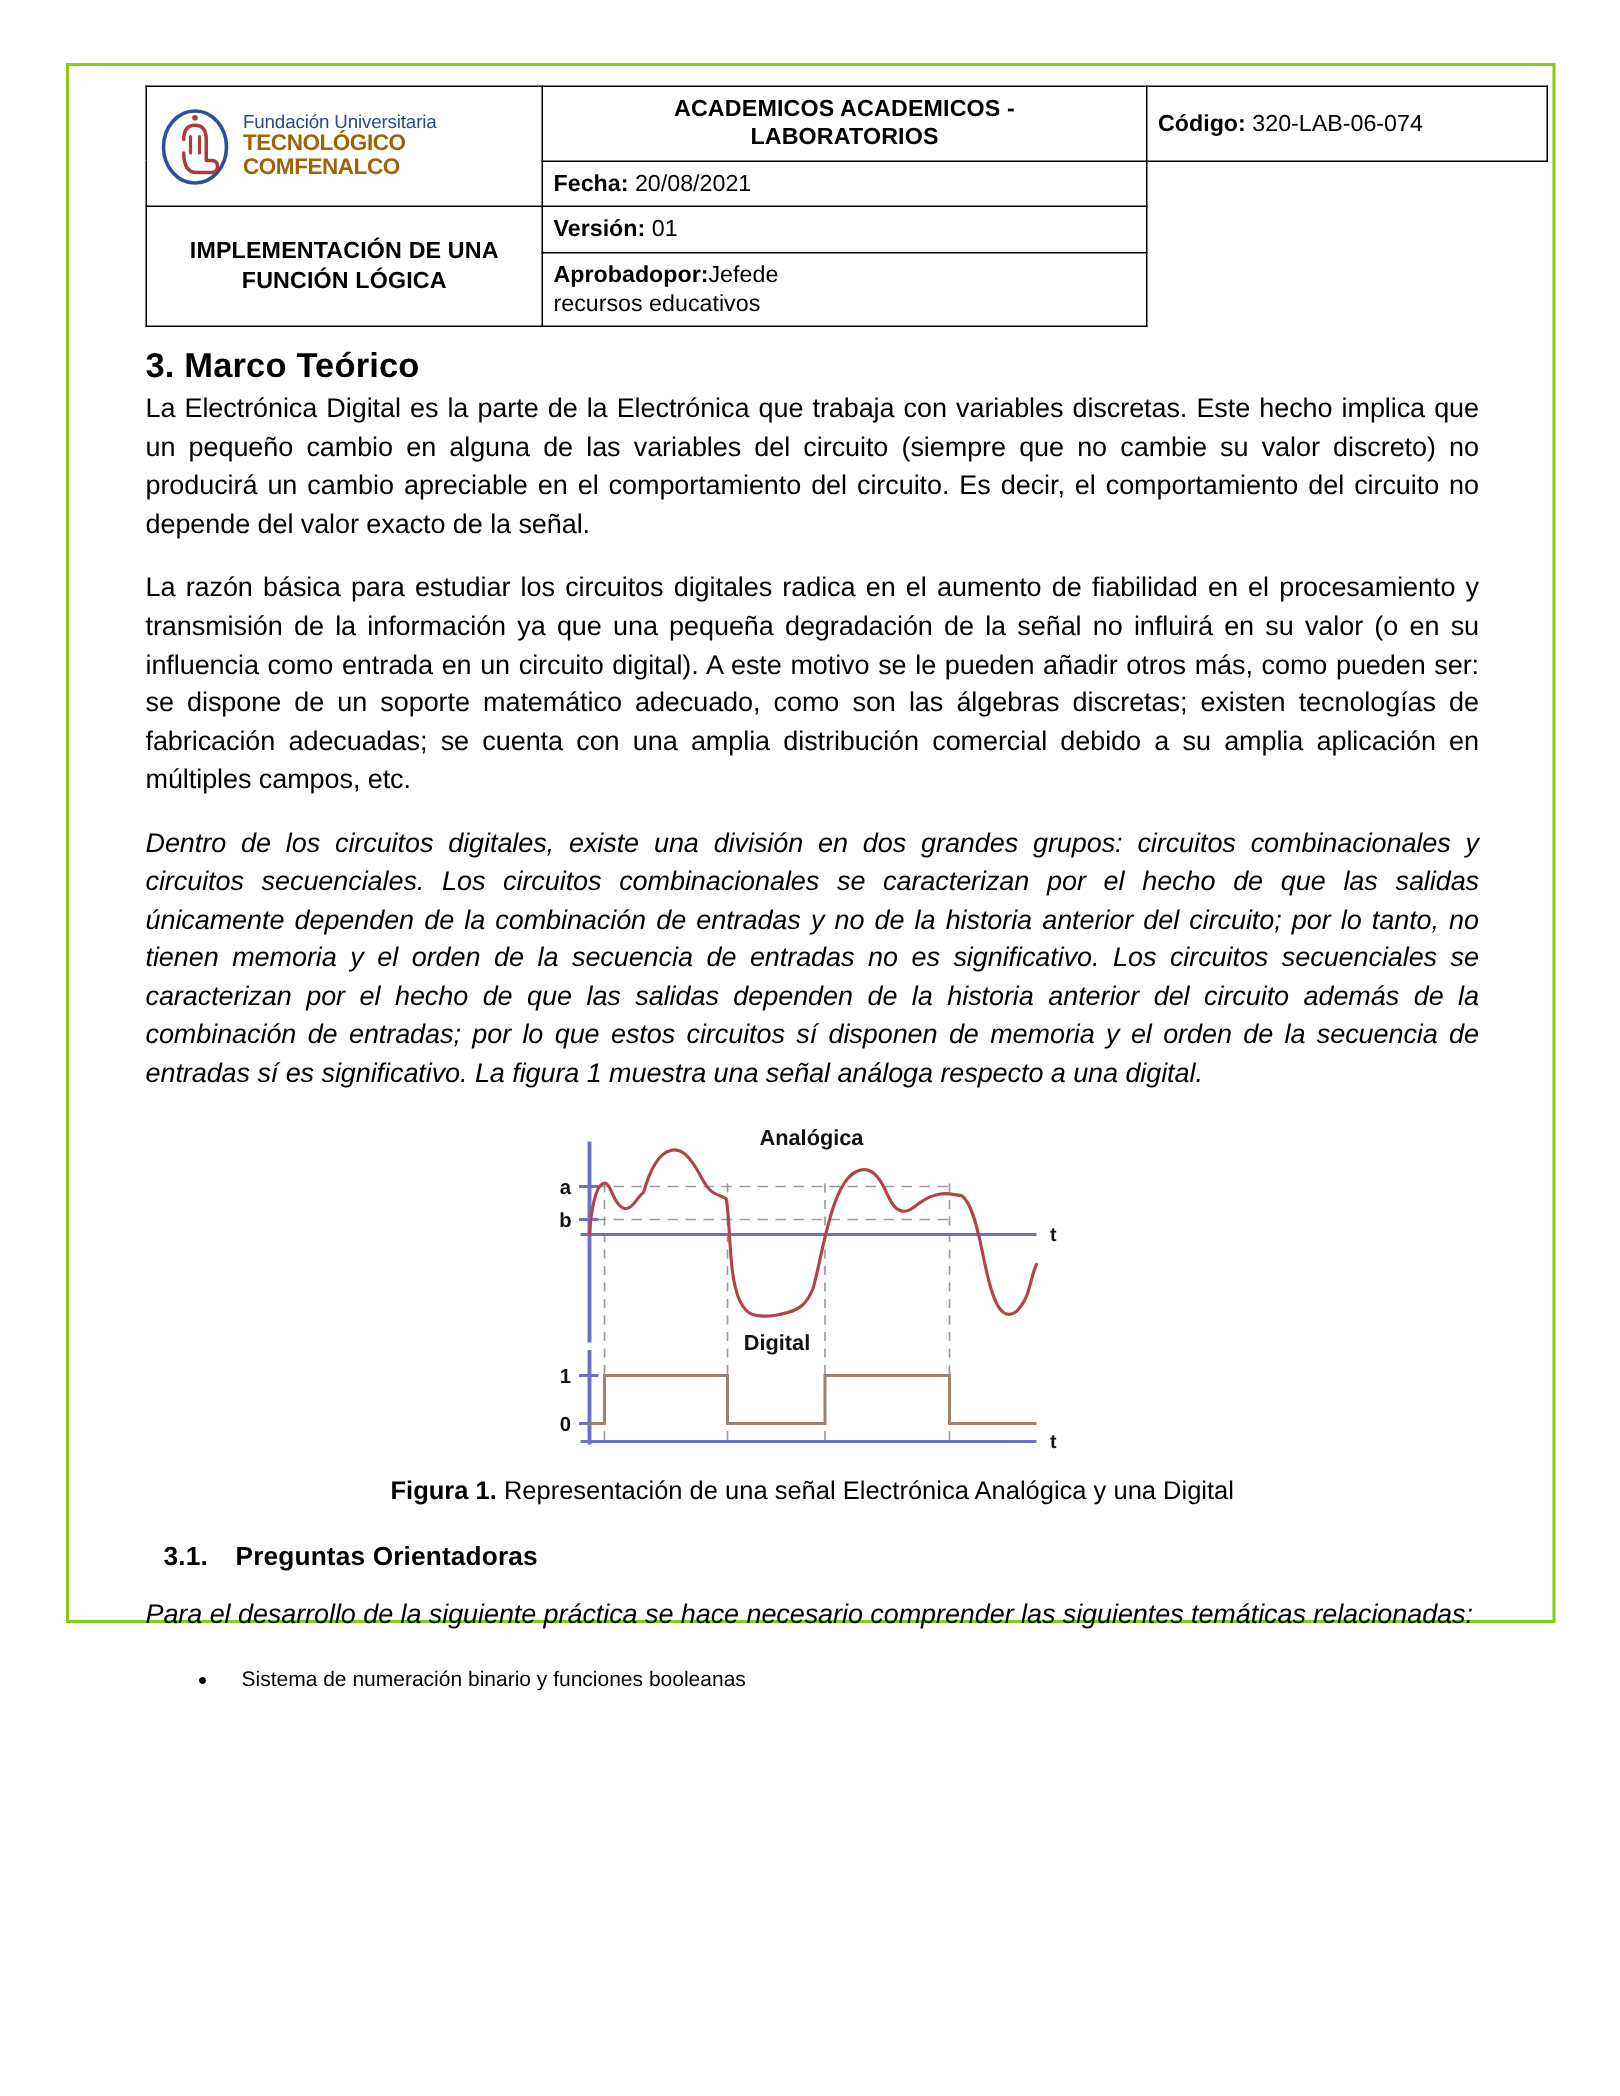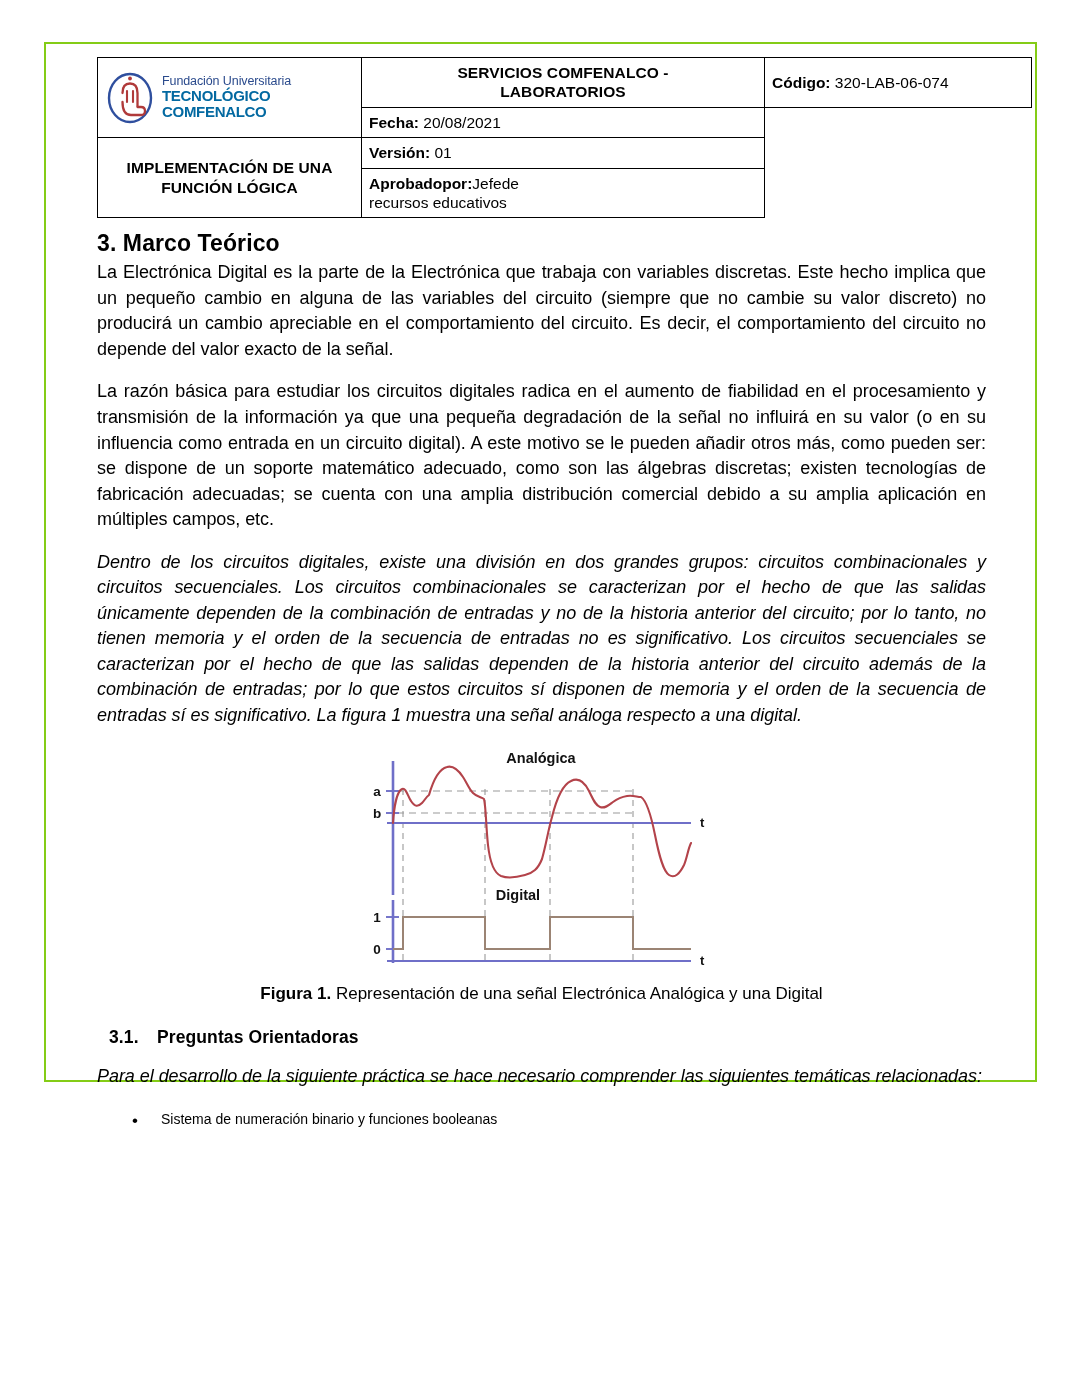--- a/index.html
+++ b/index.html
@@ -84,21 +84,21 @@
   }
   .logo-text .l1 {
     font-size: 12.5px;
     color: #2a4a8c;
     font-weight: normal;
     letter-spacing: -.1px;
     display: block;
   }
   .logo-text .l2 {
     font-size: 15px;
-    color: #0369a1;
+    color: #a16207;
     font-weight: bold;
     letter-spacing: -.3px;
     display: block;
   }
 
   
   .body-area { margin-top: 12px; }
 
   h3.sec-title {
     font-size: 23px;
@@ -182,21 +182,21 @@
               </svg>
             </span>
             <span class="logo-text">
               <span class="l1">Fundación Universitaria</span>
               <span class="l2">TECNOLÓGICO COMFENALCO</span>
             </span>
           </div>
         </td>
 
         <td class="col-title cell-title">
-          <div>SERVICIOS COMFENALCO -</div>
+          <div>ACADEMICOS ACADEMICOS -</div>
           <div>LABORATORIOS</div>
         </td>
 
         <td class="col-meta cell-meta">
           <b>Código:</b>
           <span>320-LAB-06-074</span>
         </td>
       </tr>
 
       <tr>

